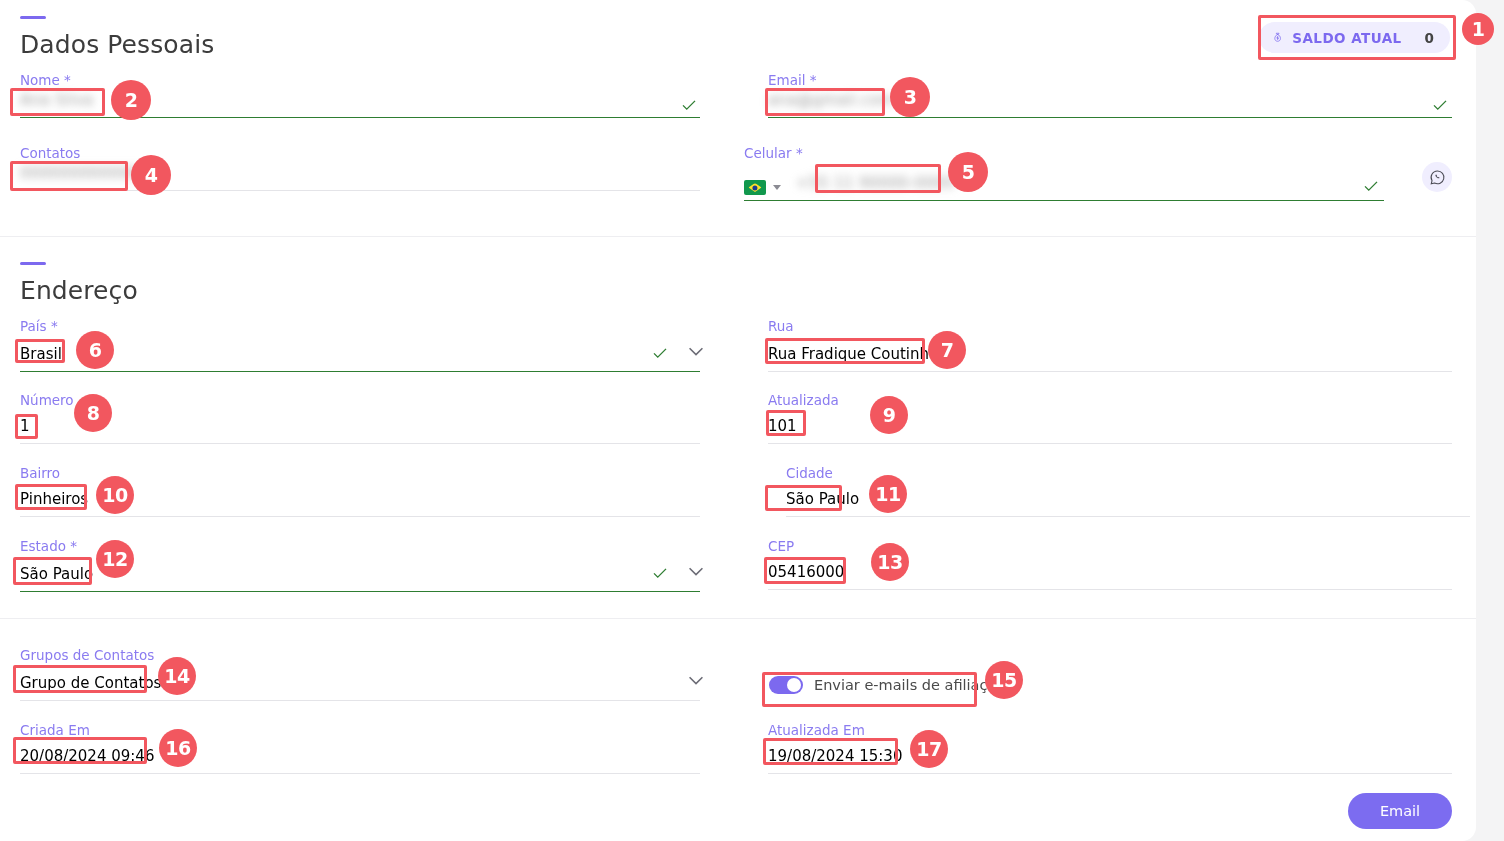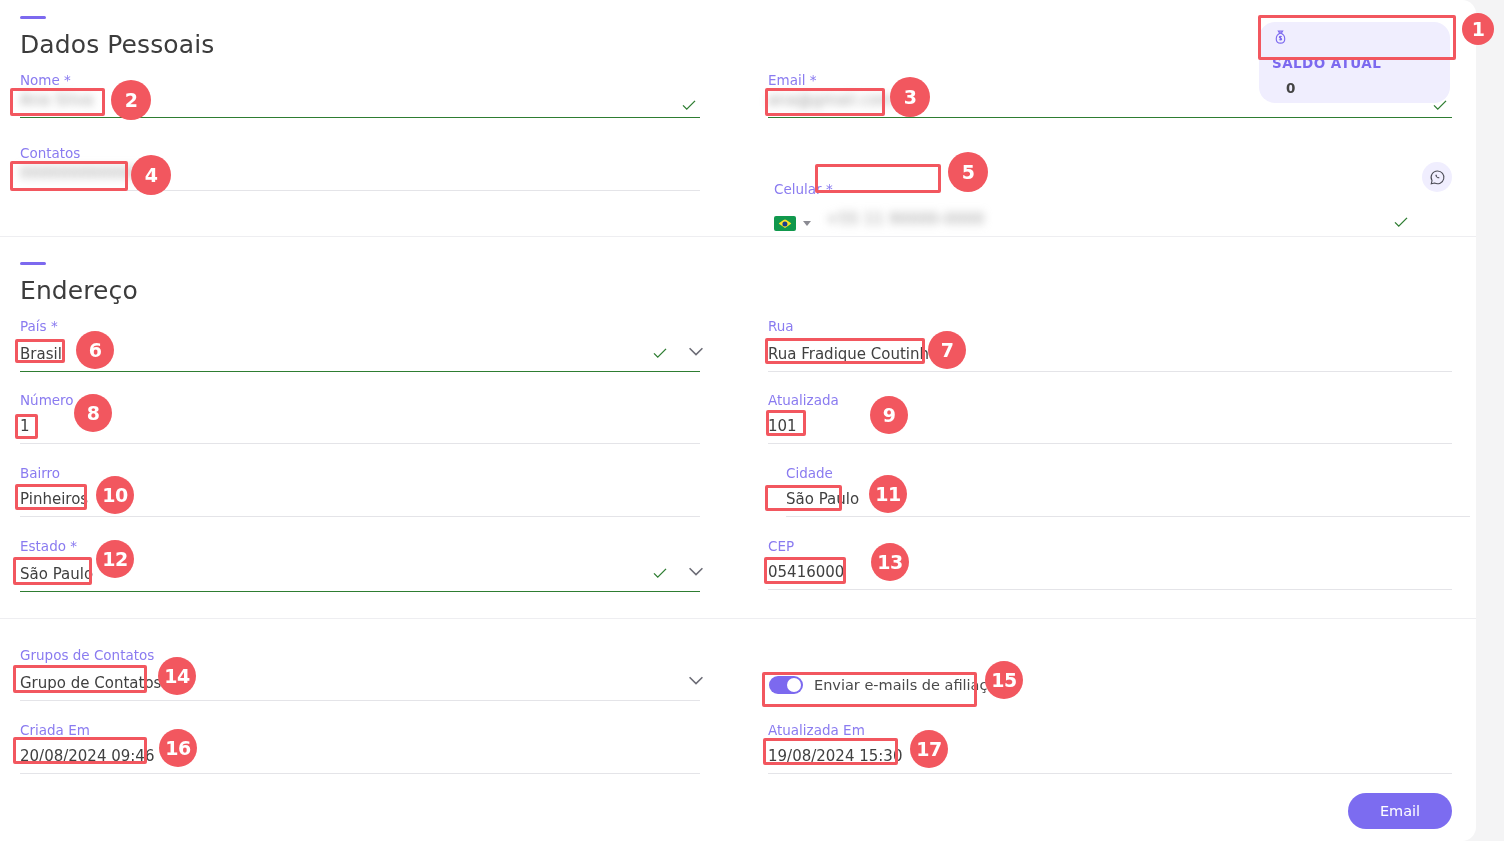--- a/index.html
+++ b/index.html
@@ -38,40 +38,39 @@
   }
 
   
   .field { position: absolute; }
   .field-label {
     font-size: 13.5px; color: #8a7bf0; line-height: 16px;
     white-space: nowrap; font-weight: 400;
   }
   .field-value {
     position: absolute; left: 0; bottom: 8px;
-    font-size: 15px; color: #404040; white-space: nowrap;
+    font-size: 15px; color: #000000; white-space: nowrap;
     line-height: 20px;
   }
   .field-value.blur { filter: blur(4px); color: #9a9a9a; letter-spacing: .4px; }
   .field-underline {
     position: absolute; left: 0; bottom: 0; height: 1px; background: #e4e4e8;
   }
   .field-underline.valid { background: #2e7d32; height: 1px; }
 
   .check-icon { position: absolute; bottom: 4px; }
   .chev-icon  { position: absolute; bottom: 2px; }
 
   
   .saldo-badge {
     position: absolute;
-    display: flex; align-items: flex-start; gap: 9px;
+    display: flex; align-items: center; gap: 9px;
     background: #f0eefe; border-radius: 16px;
     padding: 7px 16px 7px 13px;
     white-space: nowrap;
-    flex-direction: column;
   }
   .saldo-label {
     font-size: 13.5px; font-weight: bold; color: #7c69ef; letter-spacing: .45px;
   }
   .saldo-value { font-size: 13.5px; font-weight: bold; color: #444; margin-left: 14px; }
 
   
   .flag {
     width: 22px; height: 15px; border-radius: 2px; overflow: hidden;
     position: relative; background: #11984d; flex: none;
@@ -168,21 +167,21 @@
           <path d="M4 12.5l5 5L20 6.5"></path>
         </svg>
     </div>
 
     <div class="field" style="left:20px; top:145px; width:680px; height:46px;">
       <div class="field-label">Contatos</div>
       <div class="field-value blur">000000000000</div>
       <div class="field-underline" style="width:680px;"></div>
     </div>
 
-    <div class="field" style="left:774px; top:145px; width:640px; height:56px;margin-top:36px;">
+    <div class="field" style="left:744px; top:145px; width:640px; height:56px;">
       <div class="field-label">Celular *</div>
       <div style="position:absolute; left:0; bottom:6px; display:flex; align-items:center;">
         <span class="flag">
           <span class="diamond"></span>
             <span class="globe"></span>
         </span>
         <span class="flag-caret"></span>
       </div>
       <div class="field-value blur" style="left:52px;">+55 11 90000-0000</div>
       <div class="field-underline valid" style="width:640px;"></div>

